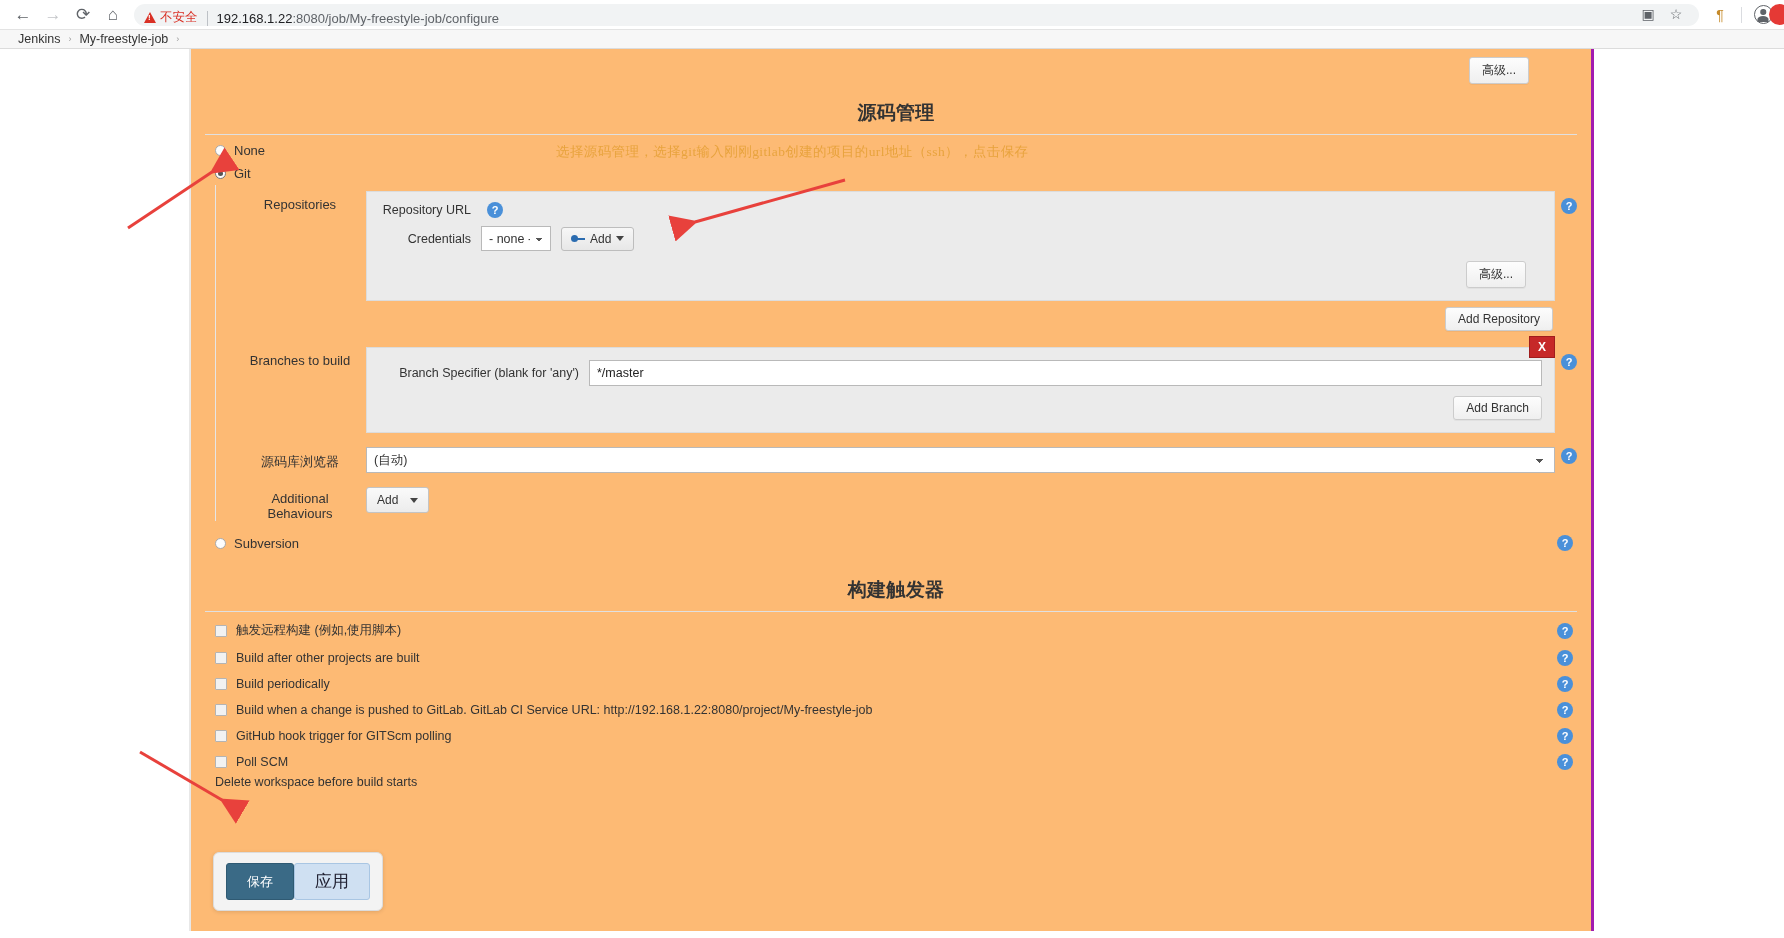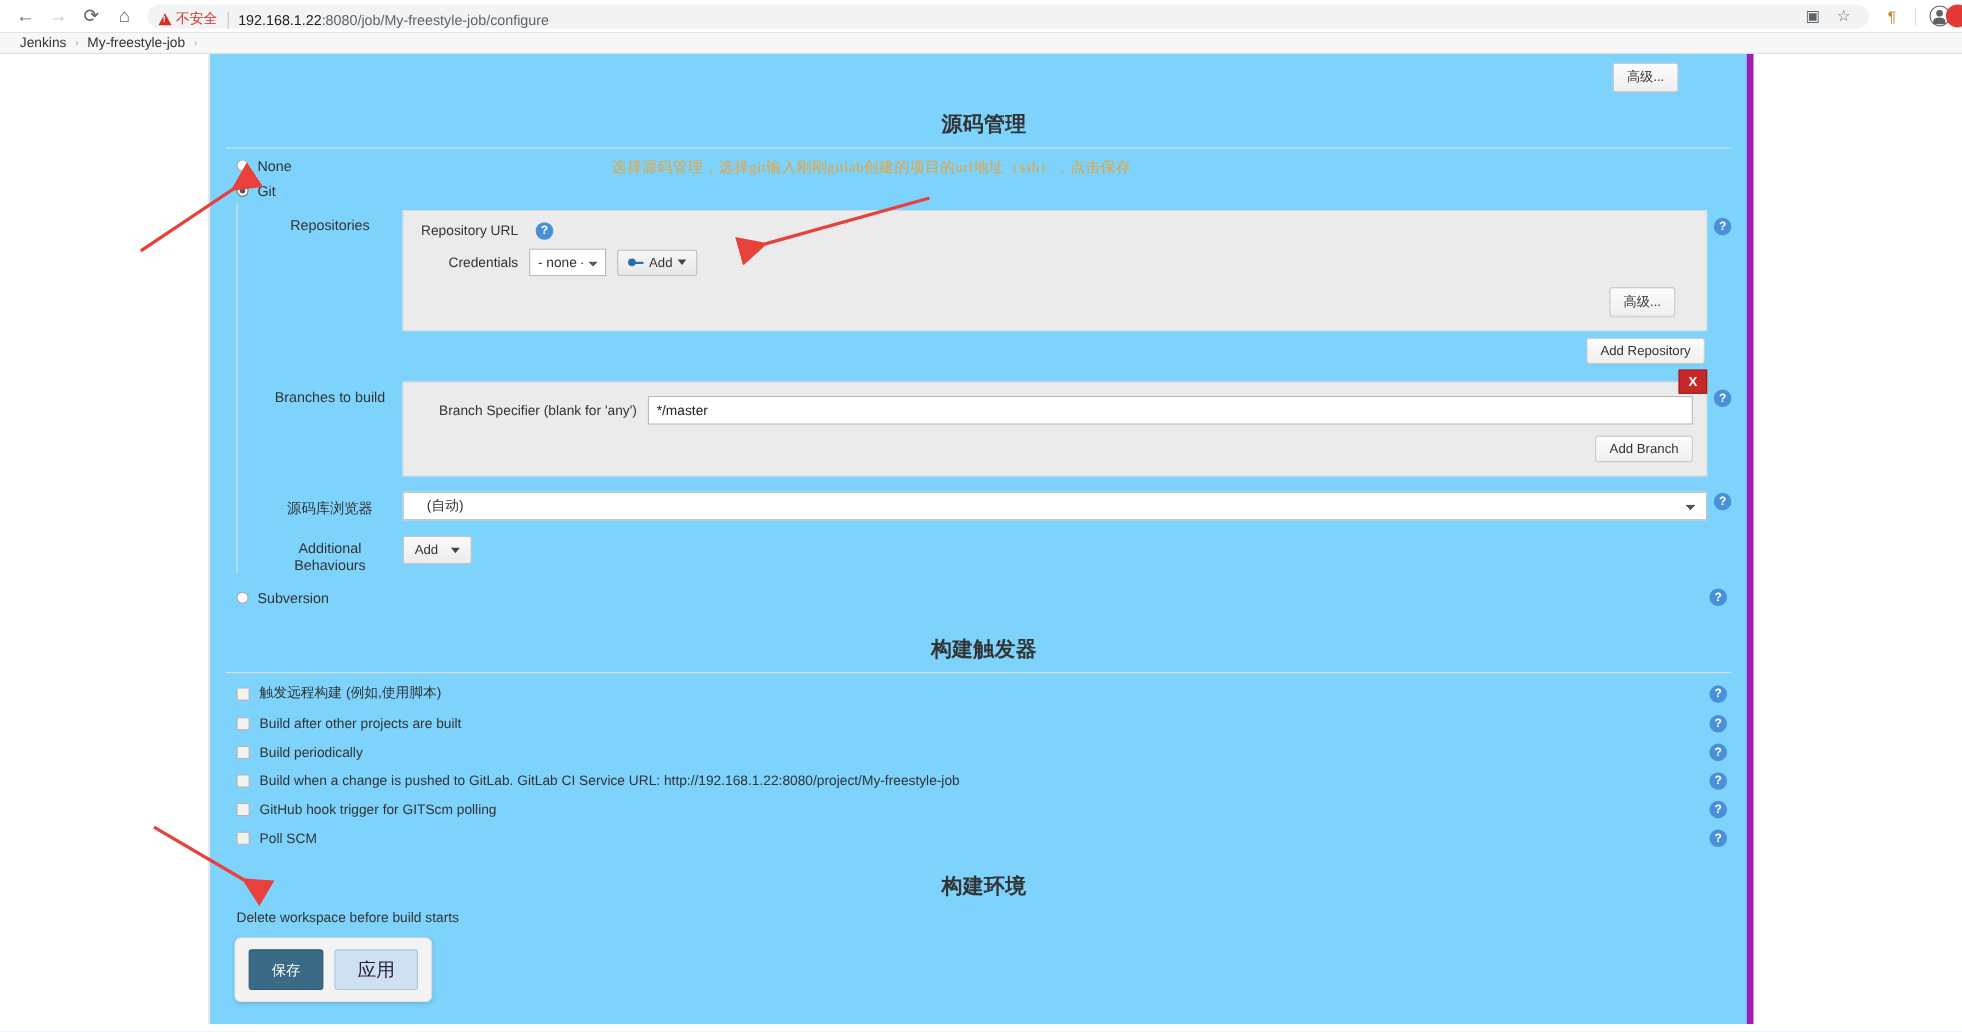--- a/index.html
+++ b/index.html
@@ -86,21 +86,21 @@
   .bc-arrow{ color:#9a9a9a; font-size:9px; }
 
   
   .page-wrap{ position:relative; height:882px; overflow:hidden; background:#fff;}
   .side-gutter{
     position:absolute; left:0; top:0; width:190px; height:100%;
     background:#fff; border-right:1px solid #e8e8e8;
   }
   .content{
     position:absolute; left:190px; top:0; right:190px; bottom:0;
-    background:#7dd3fc; border-left:1px solid #e8e8e8; border-right:6px solid #a21caf;
+    background:#fdba74; border-left:1px solid #e8e8e8; border-right:3px solid #a21caf;
     padding:0 14px;
   }
   .right-gutter{
     position:absolute; right:0; top:0; width:190px; height:100%; background:#fff;
   }
 
   .adv-top-row{ display:flex; justify-content:flex-end; padding-top:8px; padding-right:48px;}
   .btn {
     font-family:"Liberation Sans", sans-serif;
     font-size:12px; color:#333;
@@ -191,21 +191,21 @@
   }
   .x-btn{
     position:absolute; right:-1px; top:-12px;
     width:26px;height:22px; background:#c62828; color:#fff;
     font-size:12px; font-weight:bold;
     display:flex;align-items:center;justify-content:center;
     border:1px solid #a01d1d; cursor:pointer;
   }
   .wide-sel{
     width:100%; height:26px; border:1px solid #b9b9b9; background:#fff;
-    font-size:12.5px; color:#333; padding:0 21px;
+    font-size:12.5px; color:#333; padding:0 7px;
     font-family:"Liberation Sans", sans-serif;
     appearance:none;-webkit-appearance:none;
     background-image:linear-gradient(45deg,transparent 50%,#555 50%),linear-gradient(135deg,#555 50%,transparent 50%);
     background-position:calc(100% - 14px) 11px, calc(100% - 10px) 11px;
     background-size:5px 5px,5px 5px; background-repeat:no-repeat;
   }
   .add-drop{
     display:inline-flex;align-items:center;gap:12px;
     font-size:12px;color:#333;
     background:linear-gradient(#fafafa,#ececec);
@@ -220,21 +220,21 @@
     flex:0 0 auto; border-radius:1px;
   }
   .trig-line{ display:flex; align-items:center; }
   .trig-line .helpbtn{ margin-top:0; margin-left:auto; margin-right:4px;}
 
   
   .save-bar{
     position:absolute; left:213px; bottom:20px;
     background:#f3f3f3; border:1px solid #dcdcdc;
     border-radius:6px; padding:10px 12px;
-    display:flex; gap:10px; z-index:40;
+    display:flex; gap:0; z-index:40;
     box-shadow:0 1px 4px rgba(0,0,0,.12);
   }
   .btn-save{
     background:#3a6a86; color:#fff; border:1px solid #2f5a73;
     font-size:13px; padding:6px 20px; border-radius:3px; cursor:pointer;
     font-family:"Liberation Sans", sans-serif;
   }
   .btn-apply{
     background:#cfe0f2; color:#223; border:1px solid #a9c6e3;
     font-size:17px; padding:6px 20px; border-radius:3px; cursor:pointer;
@@ -429,21 +429,20 @@
       </div>
       <div class="trig-line">
         <div class="chk-row">
           <span class="chk"></span>
           <span>Poll SCM</span>
         </div>
         <span class="helpbtn">?</span>
       </div>
     </div>
 
-    <h2 class="section" style="margin-top:18px;">构建环境</h2>
     <div style="padding-left:10px;font-size:12.5px;color:#333;">Delete workspace before build starts</div>
   </div>
 
   <div class="save-bar">
     <button class="btn-save">保存</button>
     <button class="btn-apply">应用</button>
   </div>
 </div>
 
 <svg class="anno" viewBox="0 0 1784 938">

